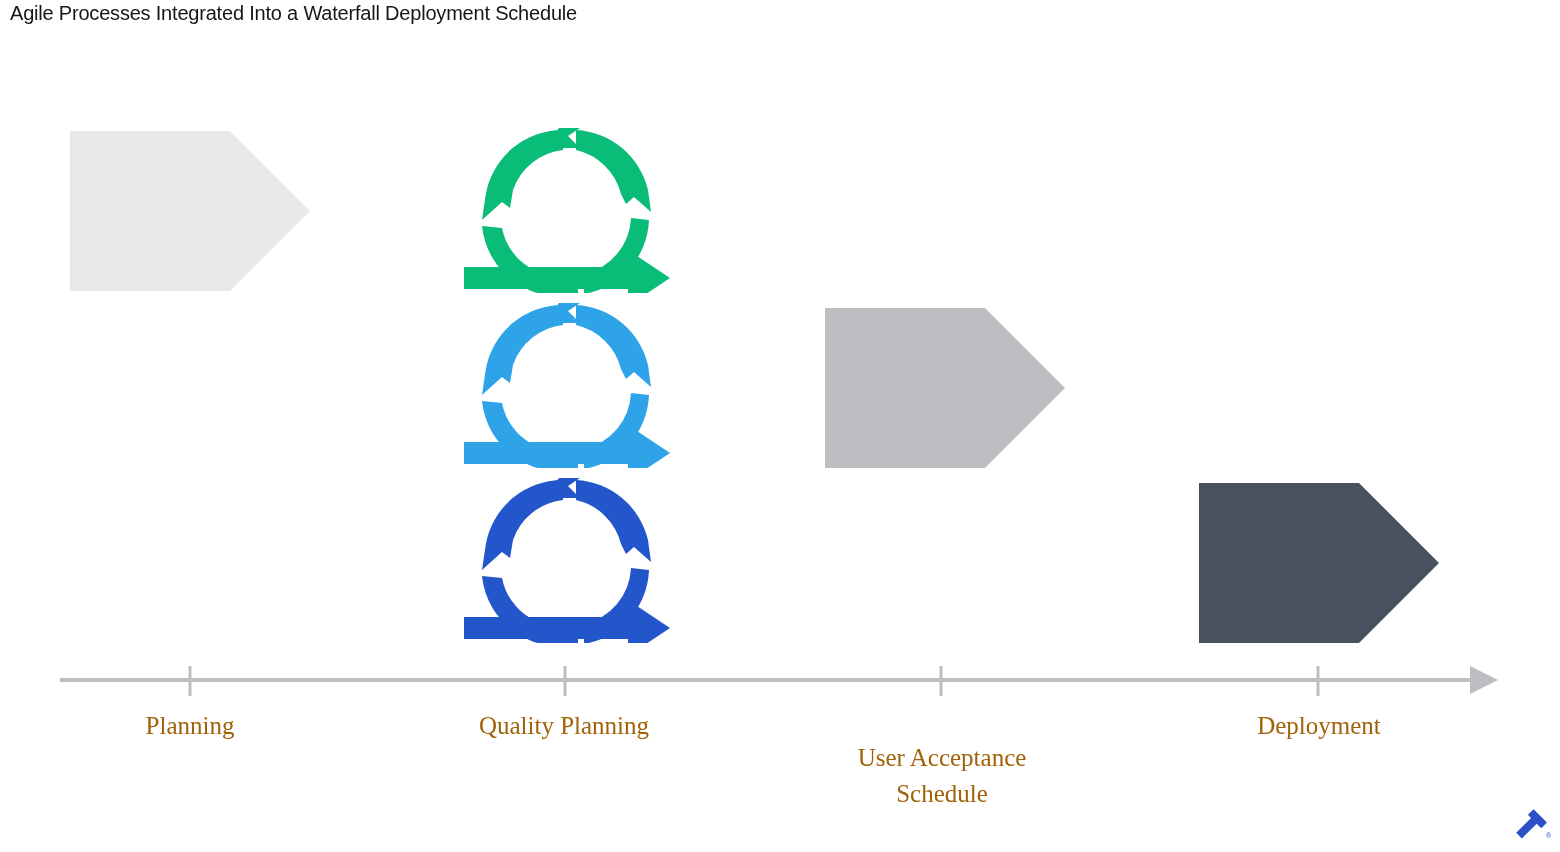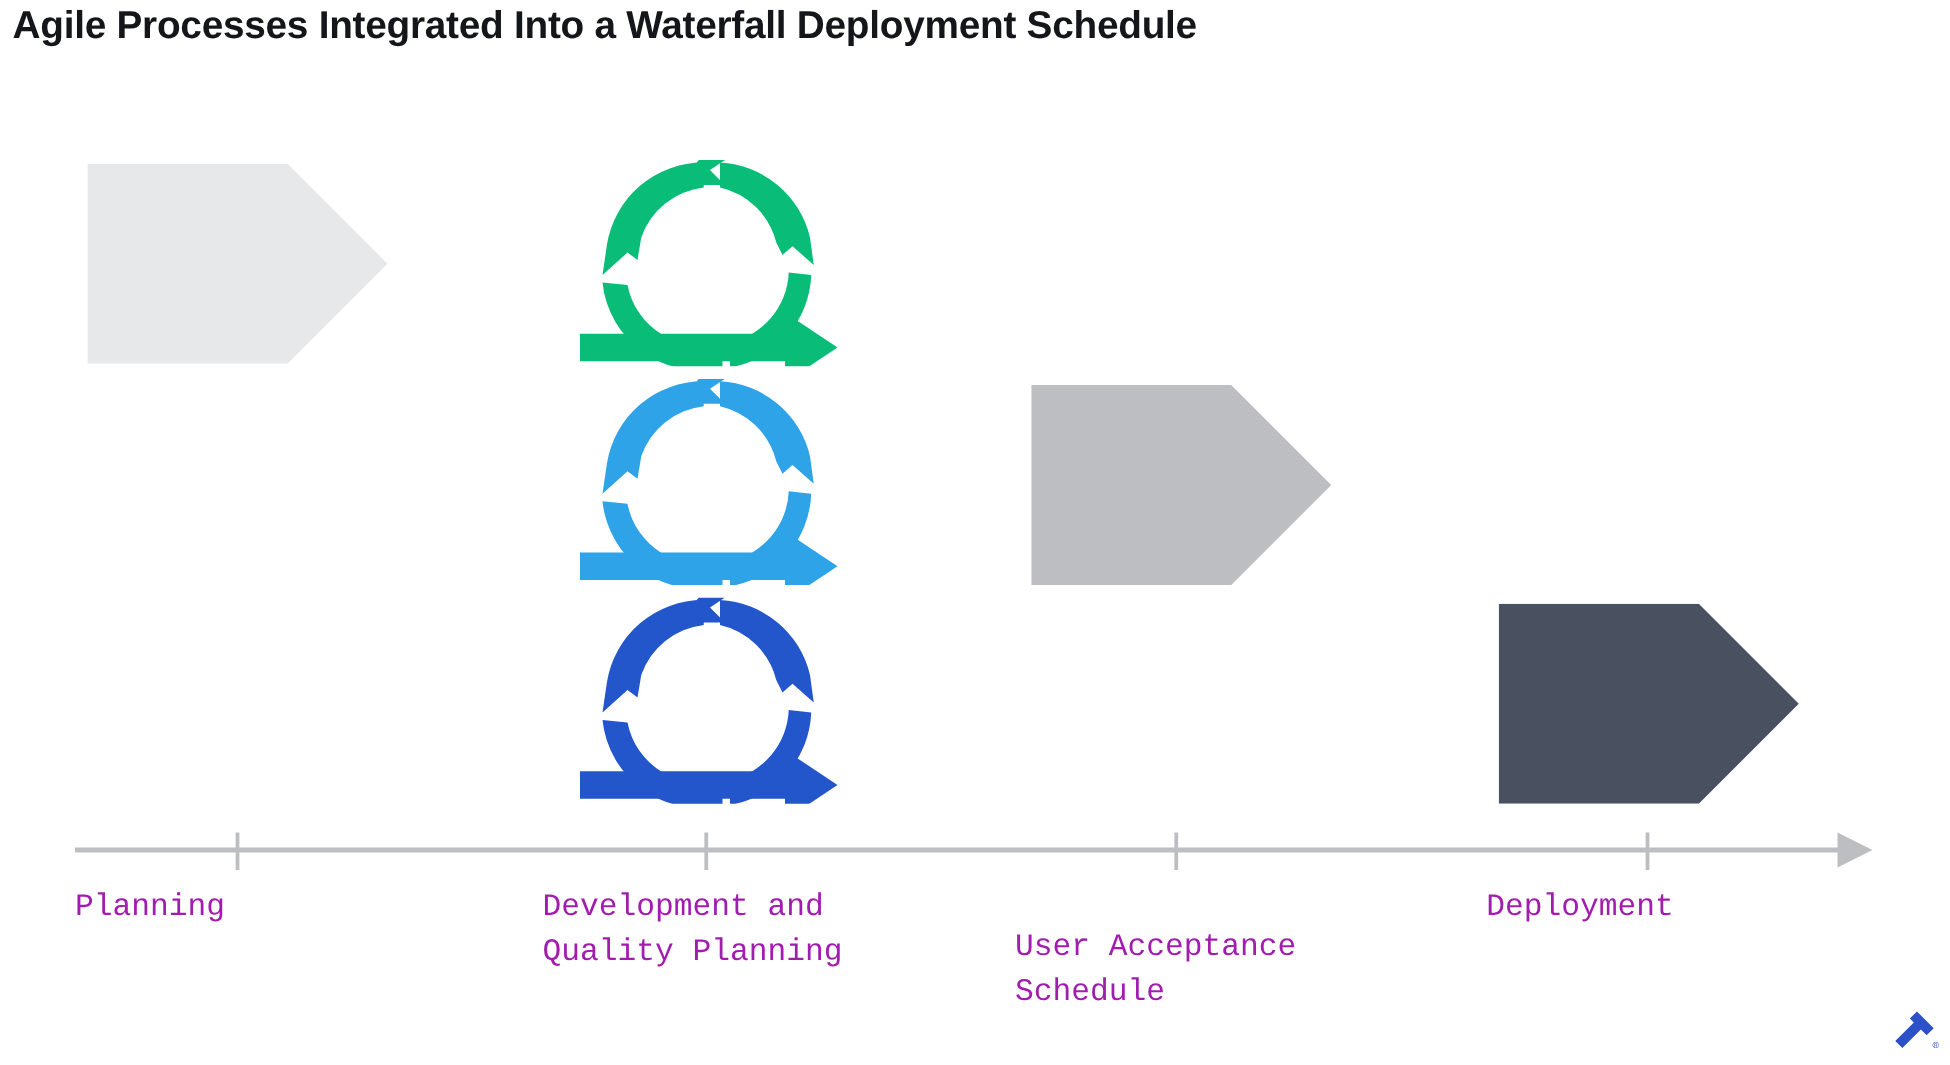--- a/index.html
+++ b/index.html
@@ -15,44 +15,44 @@
     position: relative;
     width: 1560px;
     height: 852px;
     background: #ffffff;
     overflow: hidden;
   }
   #page-title {
     position: absolute;
     left: 10px;
     top: 2px;
-    font-size: 31px;
-    font-weight: bold;
+    font-size: 20px;
+    font-weight: normal;
     color: #14161a;
     letter-spacing: -0.2px;
     white-space: nowrap;
   }
   .phase-shape {
     position: absolute;
   }
   .agile-icon {
     position: absolute;
   }
   .timeline-svg {
     position: absolute;
     left: 50px;
     top: 655px;
   }
   .axis-label {
     position: absolute;
-    text-align: left;
+    text-align: center;
     font-size: 25px;
     line-height: 36px;
-    color: #a21caf;
-    font-family: Liberation Mono, monospace;
+    color: #a16207;
+    font-family: Liberation Serif, serif;
   }
   .logo {
     position: absolute;
     right: 8px;
     bottom: 6px;
   }
 </style>
 </head>
 <body>
 
@@ -178,21 +178,20 @@
     <line x1="515" y1="11" x2="515" y2="41" stroke="#bcbec1" stroke-width="3"></line>
     <line x1="891" y1="11" x2="891" y2="41" stroke="#bcbec1" stroke-width="3"></line>
     <line x1="1268" y1="11" x2="1268" y2="41" stroke="#bcbec1" stroke-width="3"></line>
   </svg>
 
   <div class="axis-label" style="left:60px; top:708px; width:260px;">
     <div>Planning</div>
   </div>
 
   <div class="axis-label" style="left:434px; top:708px; width:260px;">
-    <div>Development and</div>
     <div>Quality Planning</div>
   </div>
 
   <div class="axis-label" style="left:812px; top:708px; width:260px;margin-top:32px;">
     <div>User Acceptance</div>
     <div>Schedule</div>
   </div>
 
   <div class="axis-label" style="left:1189px; top:708px; width:260px;">
     <div>Deployment</div>

